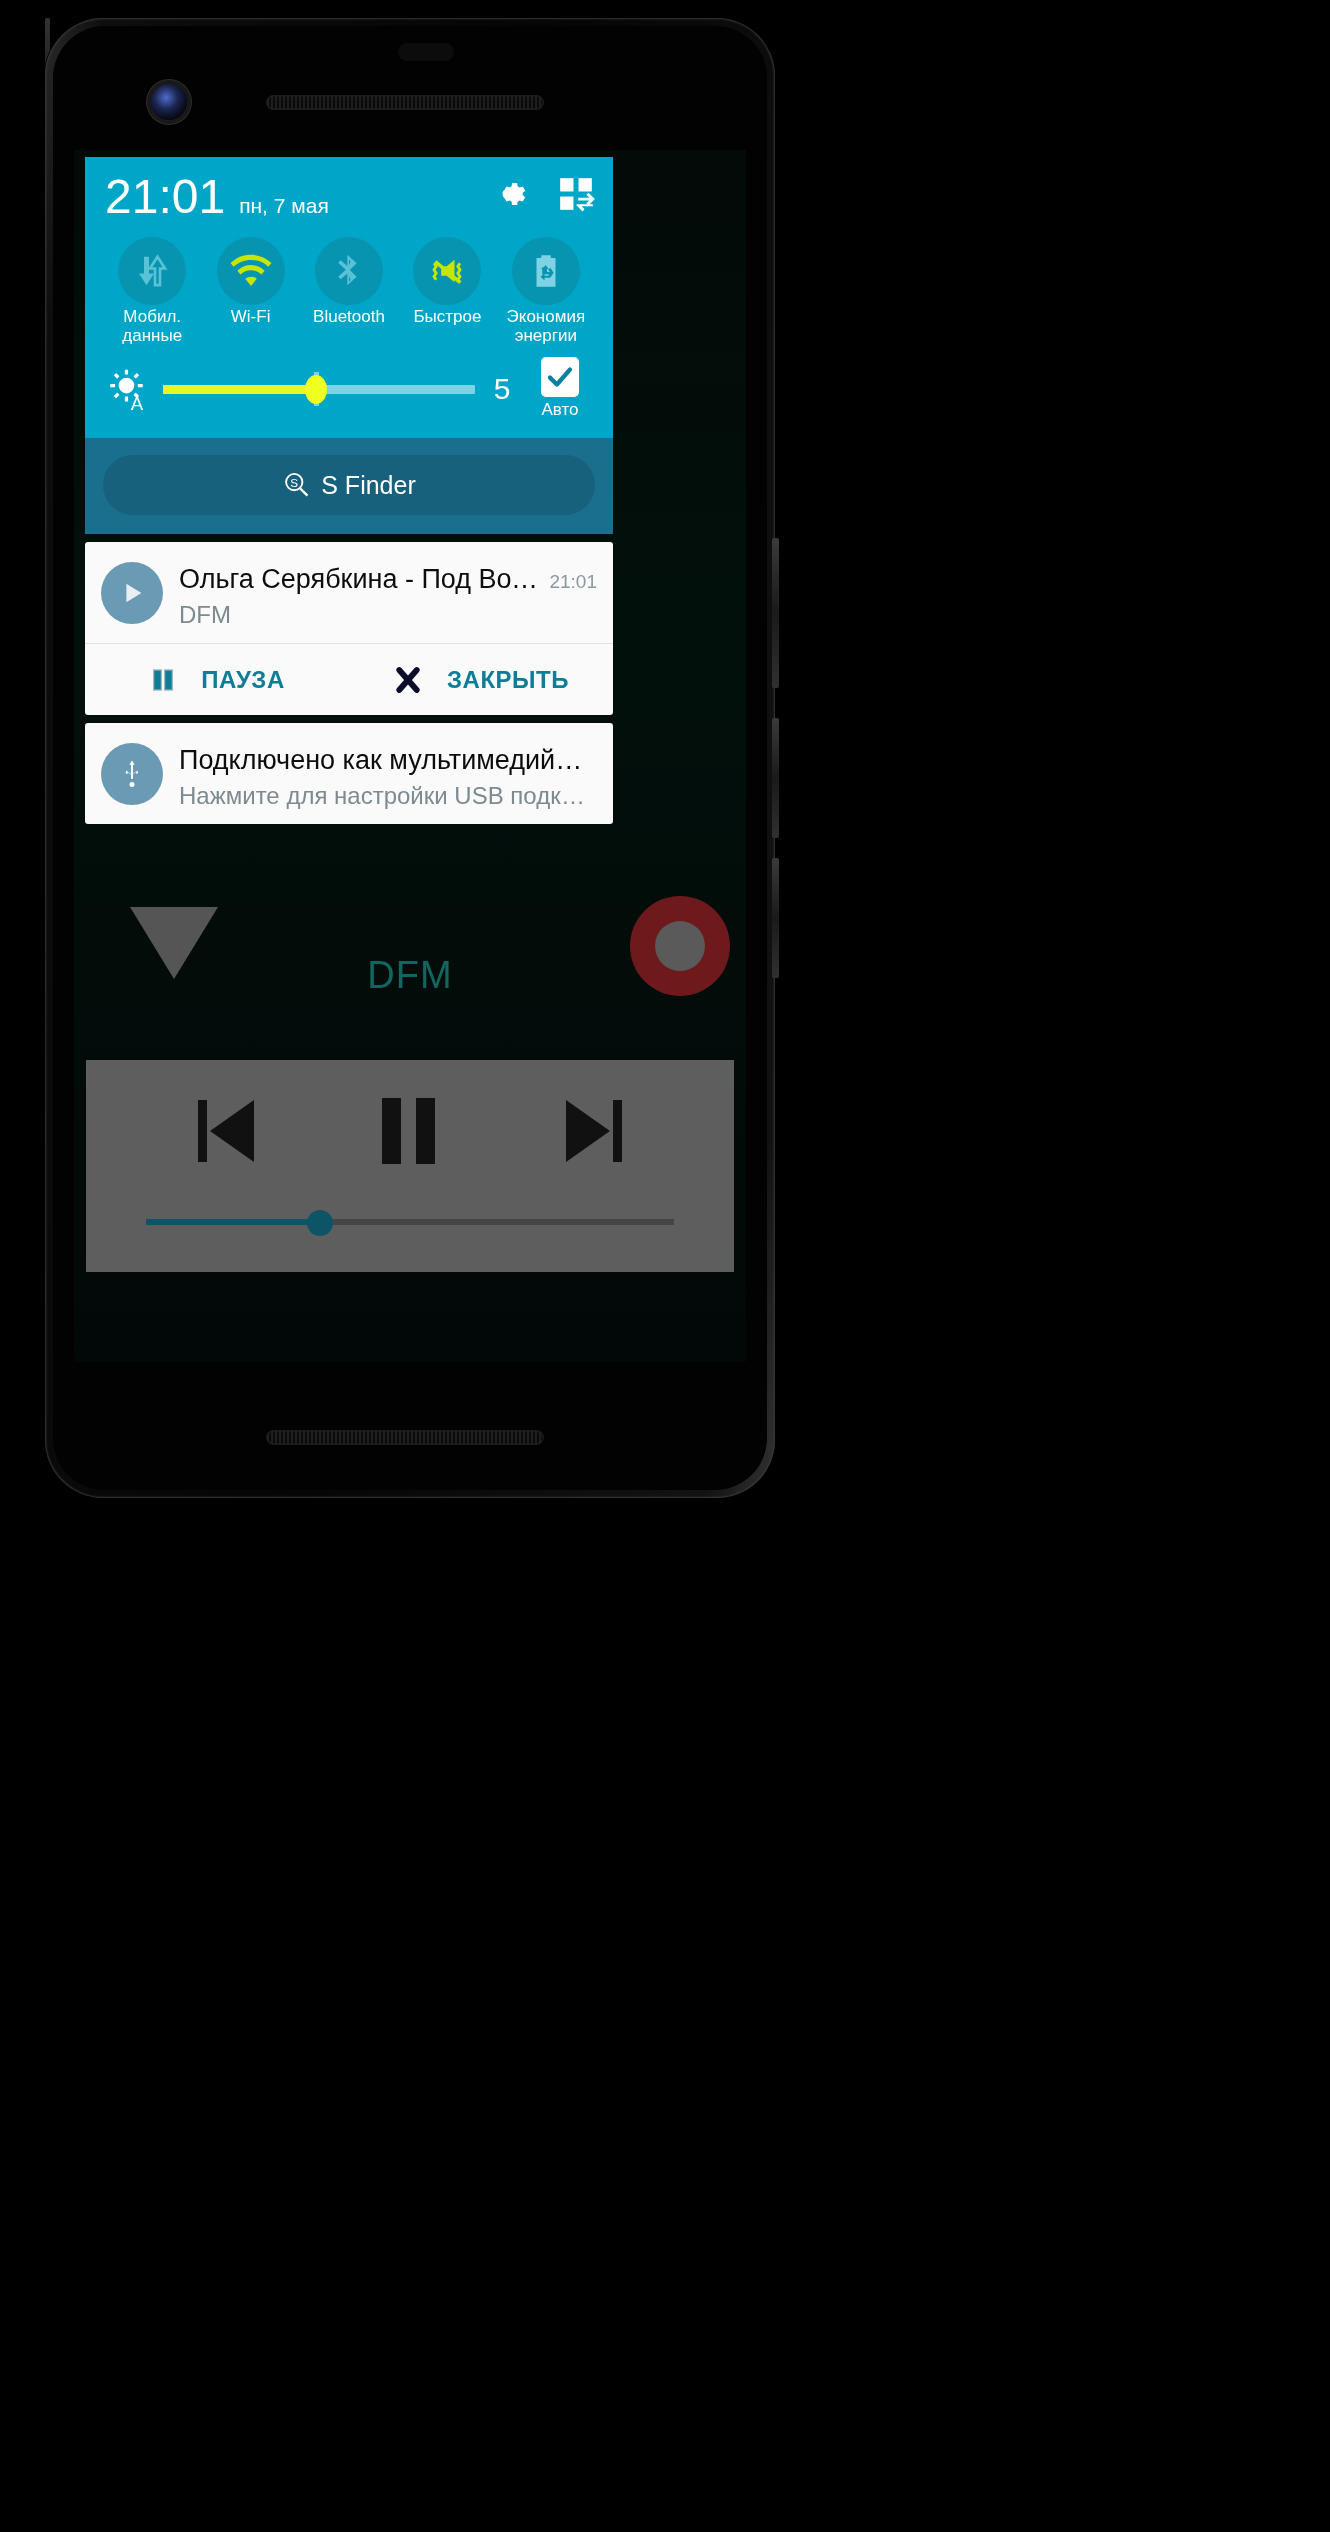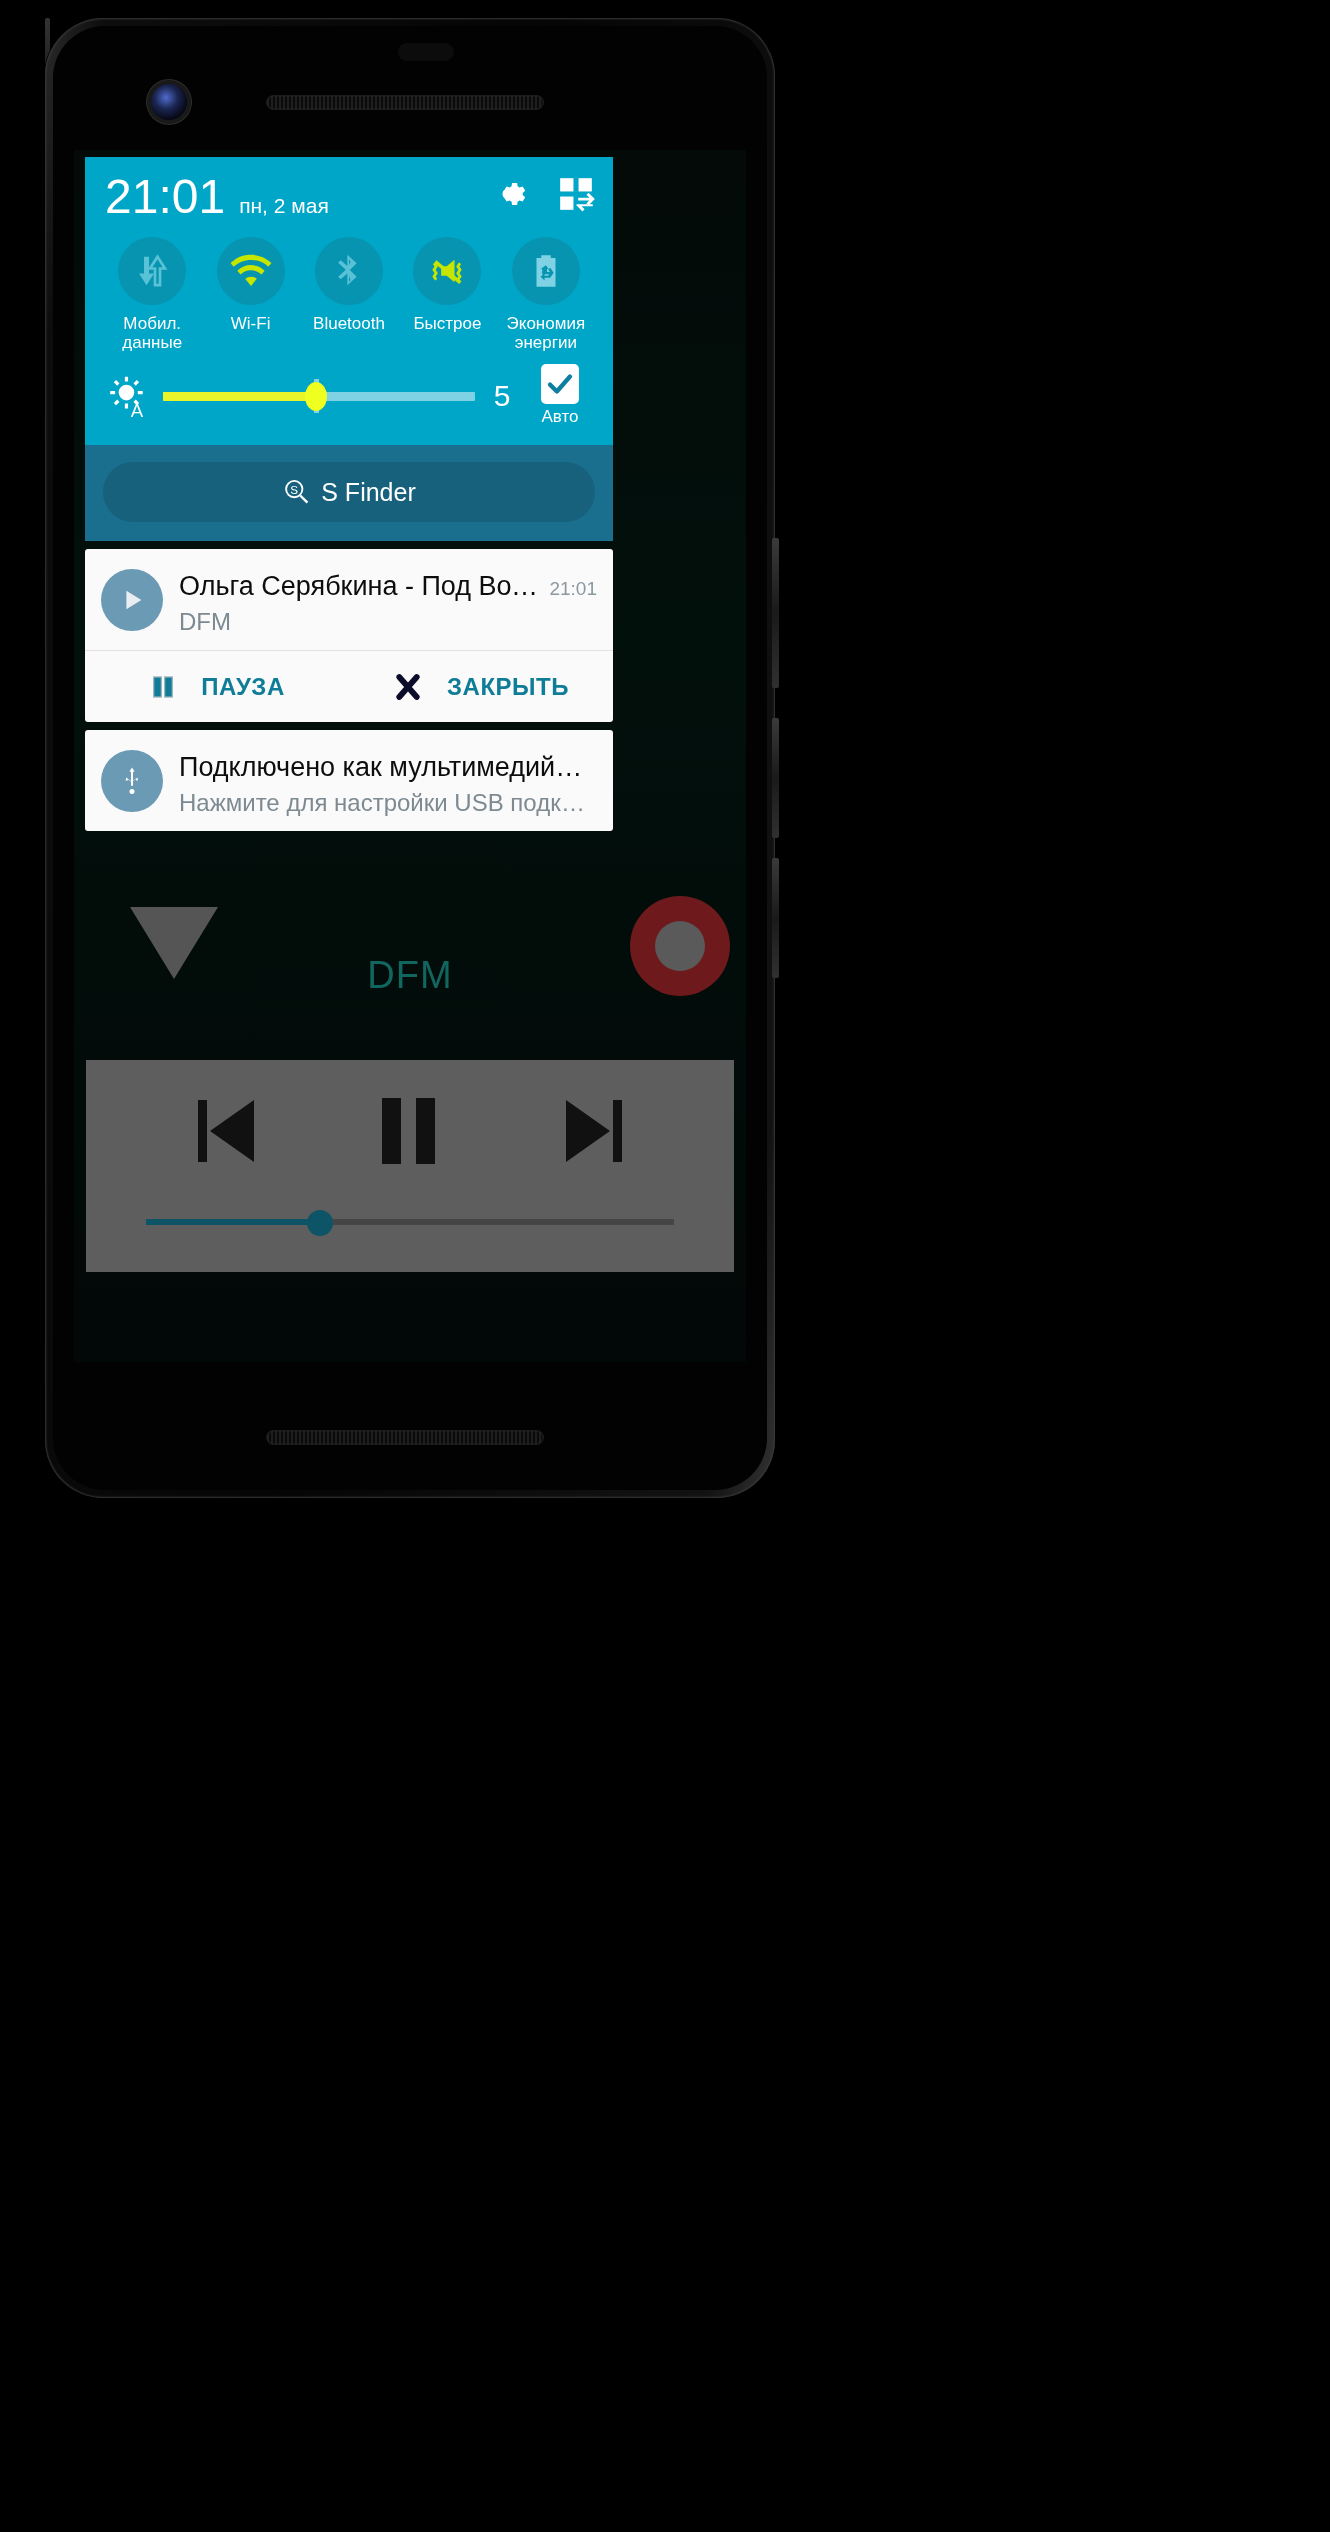--- a/index.html
+++ b/index.html
@@ -178,21 +178,21 @@
   }
   .qs-tile {
     width: 100px; display: flex; flex-direction: column; align-items: center;
   }
   .qs-circle {
     width: 68px; height: 68px; border-radius: 50%;
     background: #0794b0;
     display: flex; align-items: center; justify-content: center;
   }
   .qs-label {
-    margin-top: 9px; font-size: 17px; color: #fff; text-align: center; line-height: 1.12;
+    margin-top: 2px; font-size: 17px; color: #fff; text-align: center; line-height: 1.12;
   }
 
   #qs-brightness {
     display: flex; align-items: center; gap: 12px;
     padding: 8px 6px 18px 6px;
   }
   #bright-icon { width: 44px; height: 46px; flex: none; }
   #bright-slider { position: relative; flex: 1; height: 34px; }
   #bright-slider .track {
     position: absolute; left: 0; right: 0; top: 13px; height: 9px;
@@ -311,21 +311,21 @@
         </div>
       </div>
     </div>
 
     <div id="notif-panel">
 
       <div id="qs-header">
 
         <div id="qs-clockrow">
           <div id="qs-time">21:01</div>
-          <div id="qs-date">пн, 2 мая</div>
+          <div id="qs-date">пн, 7 мая</div>
           <div id="qs-header-icons">
             <span class="hdr-icon">
               <svg viewBox="0 0 24 24" width="38" height="38" fill="#ffffff">
                 <path d="M12 8.5a3.5 3.5 0 100 7 3.5 3.5 0 000-7zm9.3 4.2l-.03-1.4 1.6-1.3-1.6-2.8-2 .7-1.2-.8-.3-2.1h-3.2l-.3 2.1-1.2.8-2-.7-1.6 2.8 1.6 1.3-.03 1.4-1.57 1.3 1.6 2.8 2-.7 1.2.8.3 2.1h3.2l.3-2.1 1.2-.8 2 .7 1.6-2.8-1.57-1.3z"></path>
               </svg>
             </span>
             <span class="hdr-icon">
               <svg viewBox="0 0 24 24" width="38" height="38" fill="#ffffff">
                 <rect x="2" y="2" width="8.4" height="8.4"></rect>
                 <rect x="13.6" y="2" width="8.4" height="8.4"></rect>

